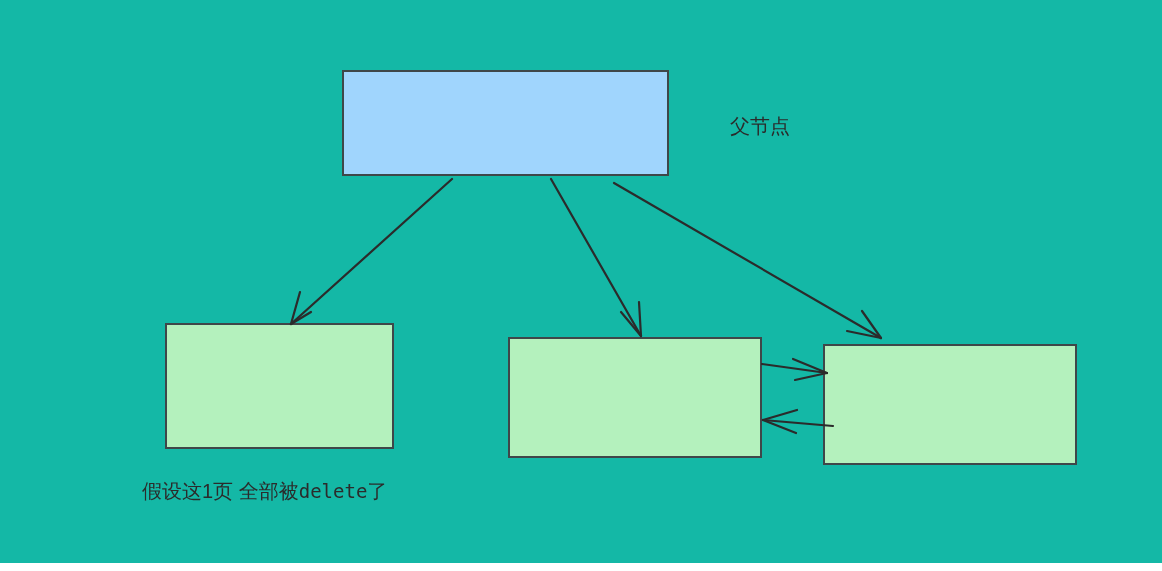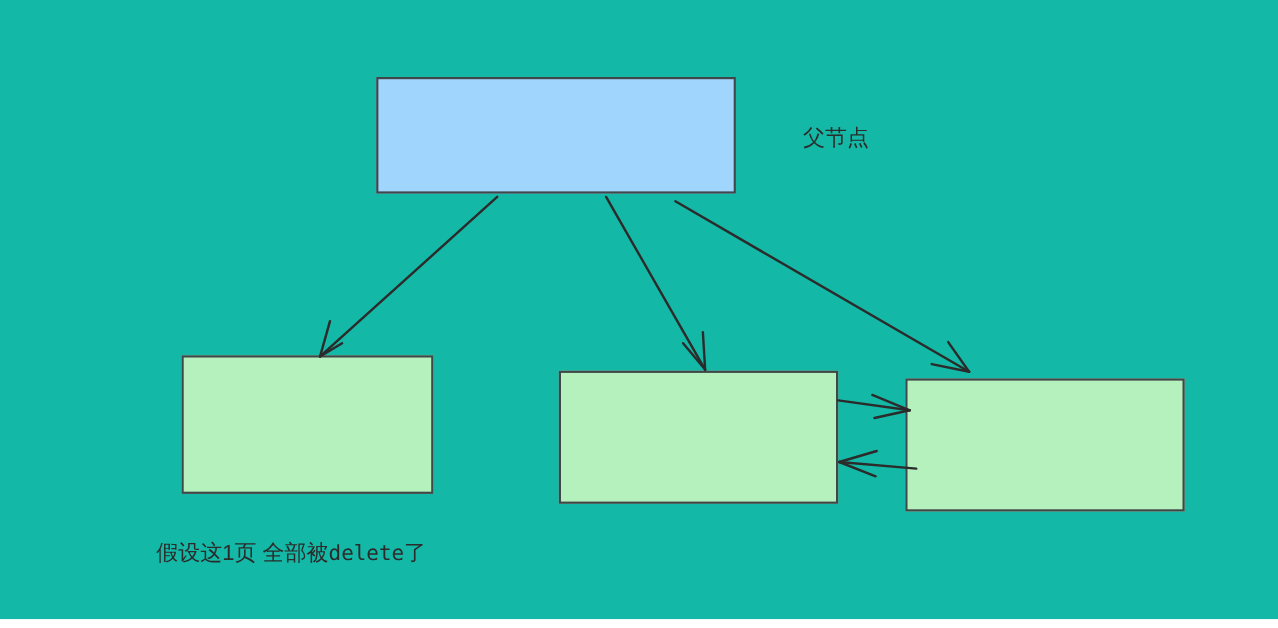--- a/index.html
+++ b/index.html
@@ -63,21 +63,20 @@
   }
   .label-parent {
     left: 730px;
     top: 116px;
     font-size: 20px;
   }
   .caption {
     left: 142px;
     top: 481px;
     font-size: 20px;
-    margin-top: 12px;
   }
   .caption .mono {
     font-family: "DejaVu Sans Mono", "Liberation Mono", monospace;
     font-size: 19px;
   }
 </style>
 </head>
 <body>
 
 <div id="canvas">

